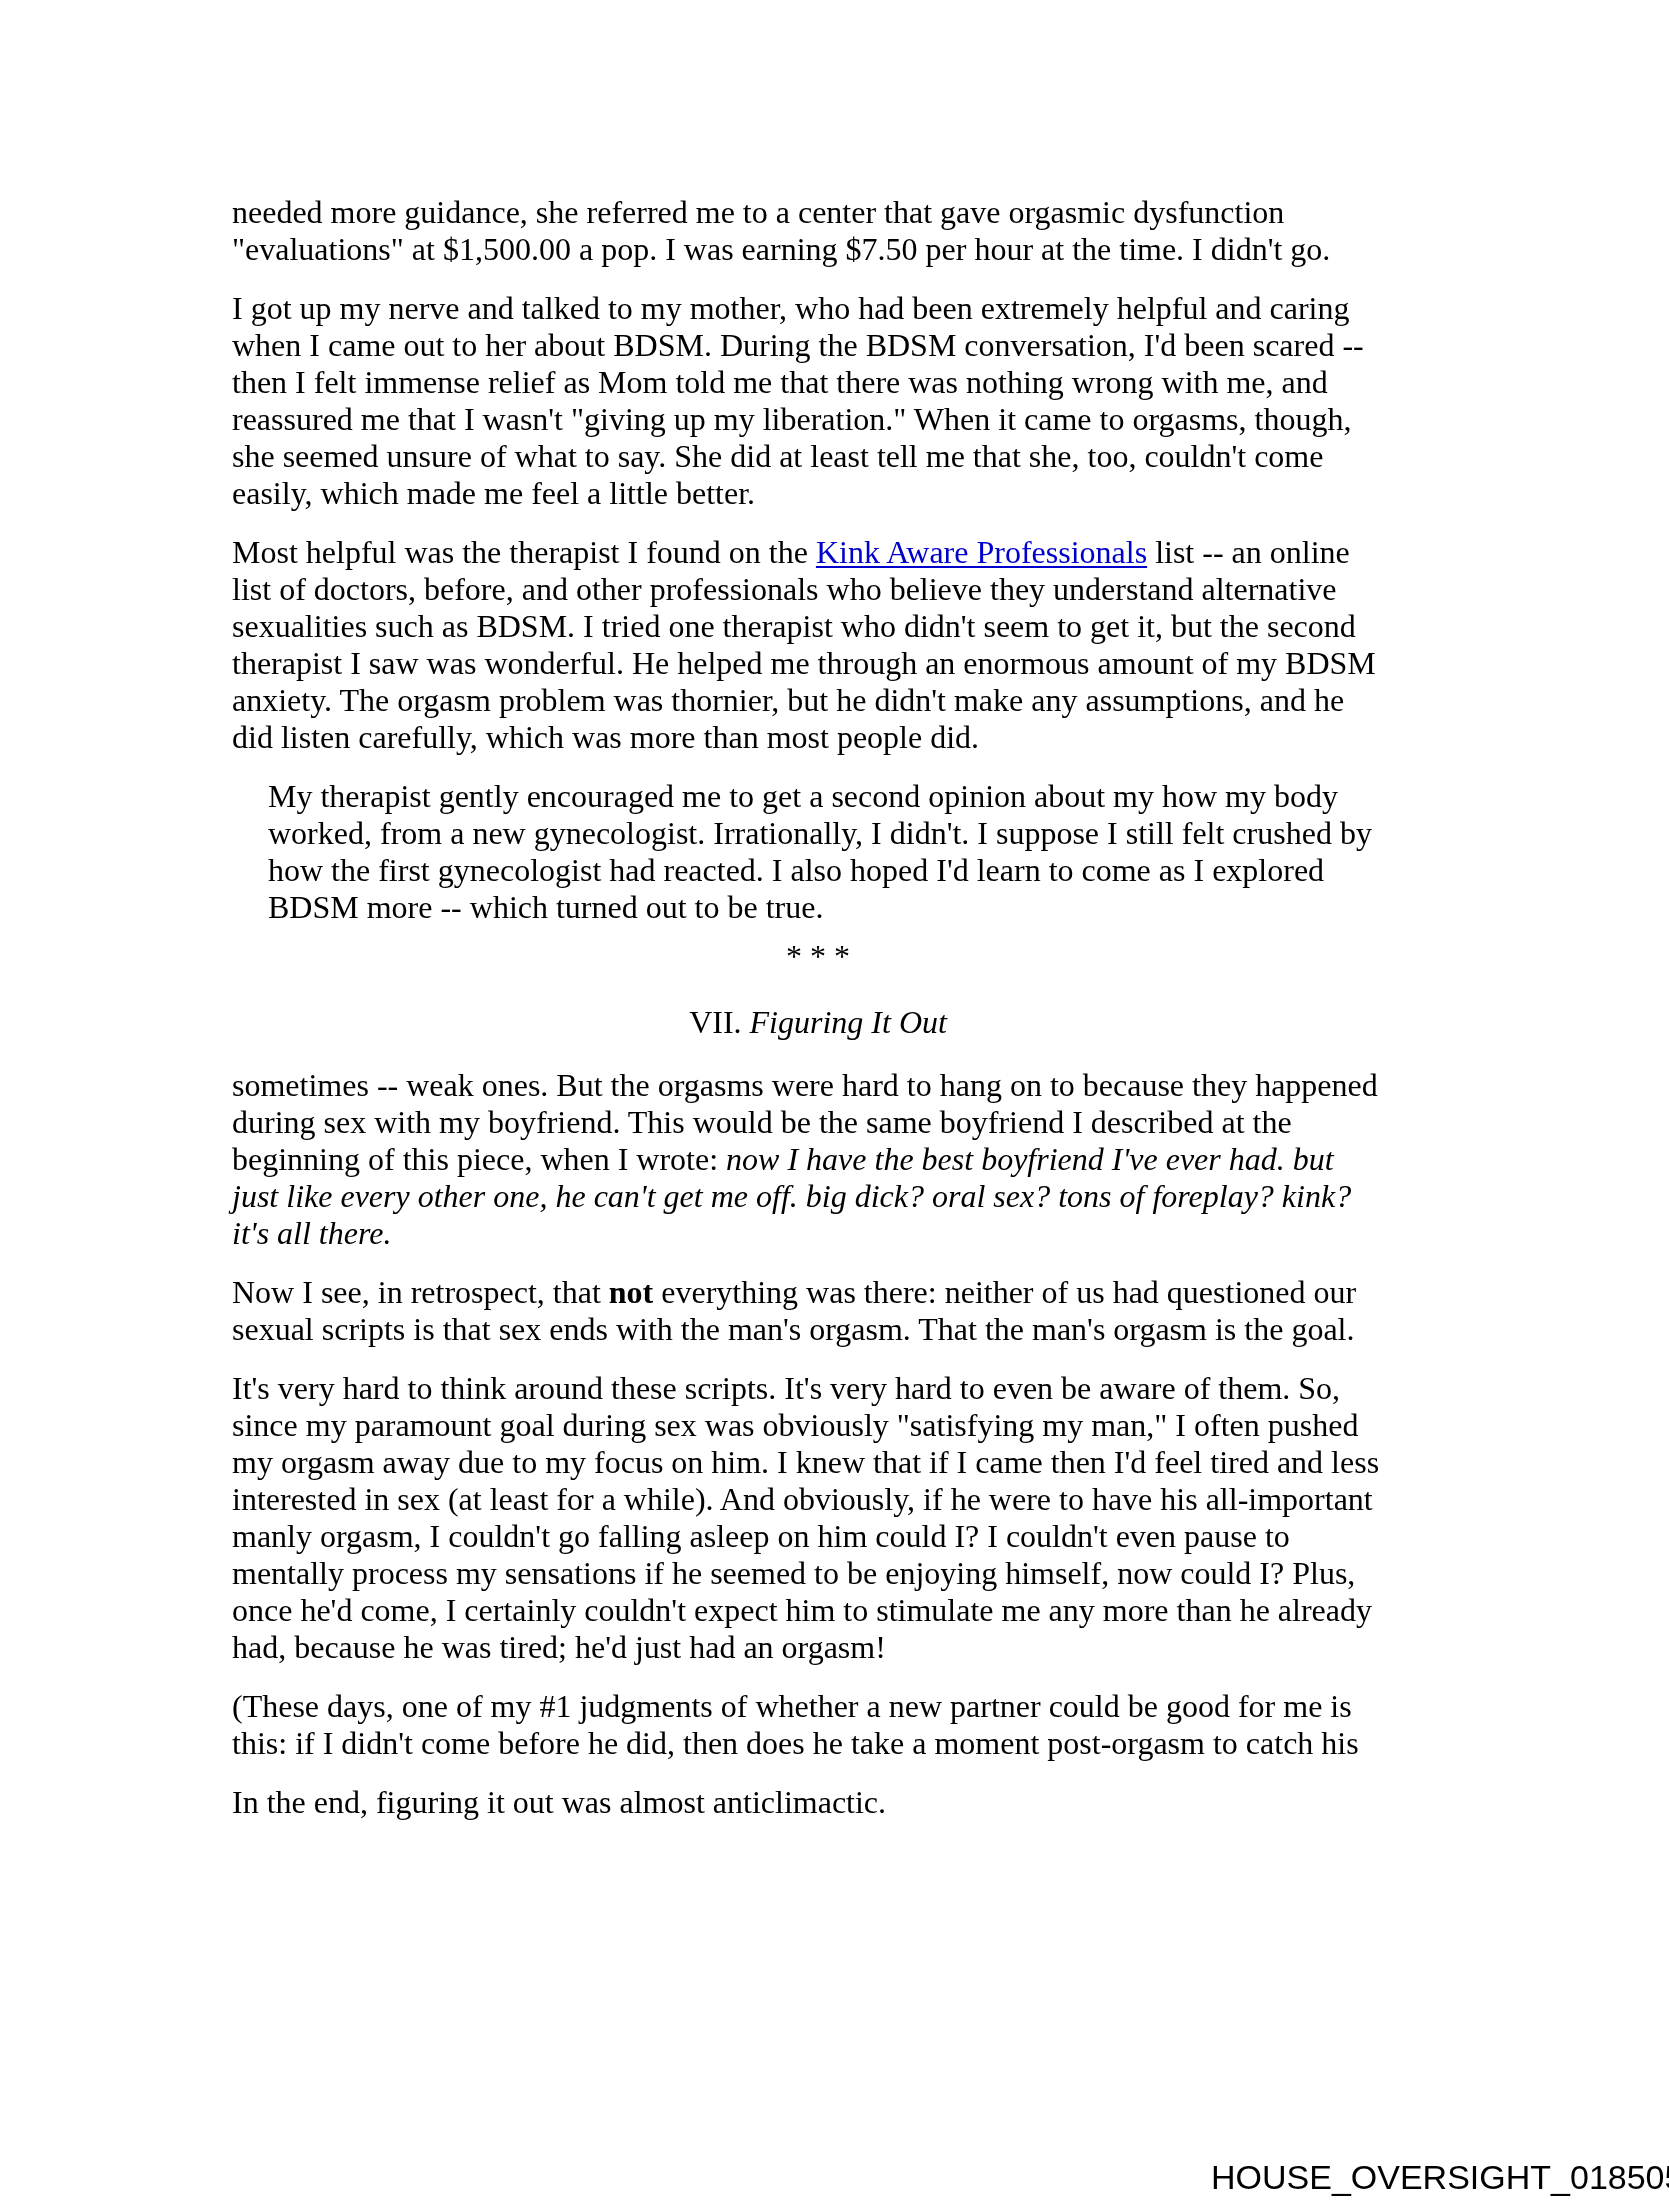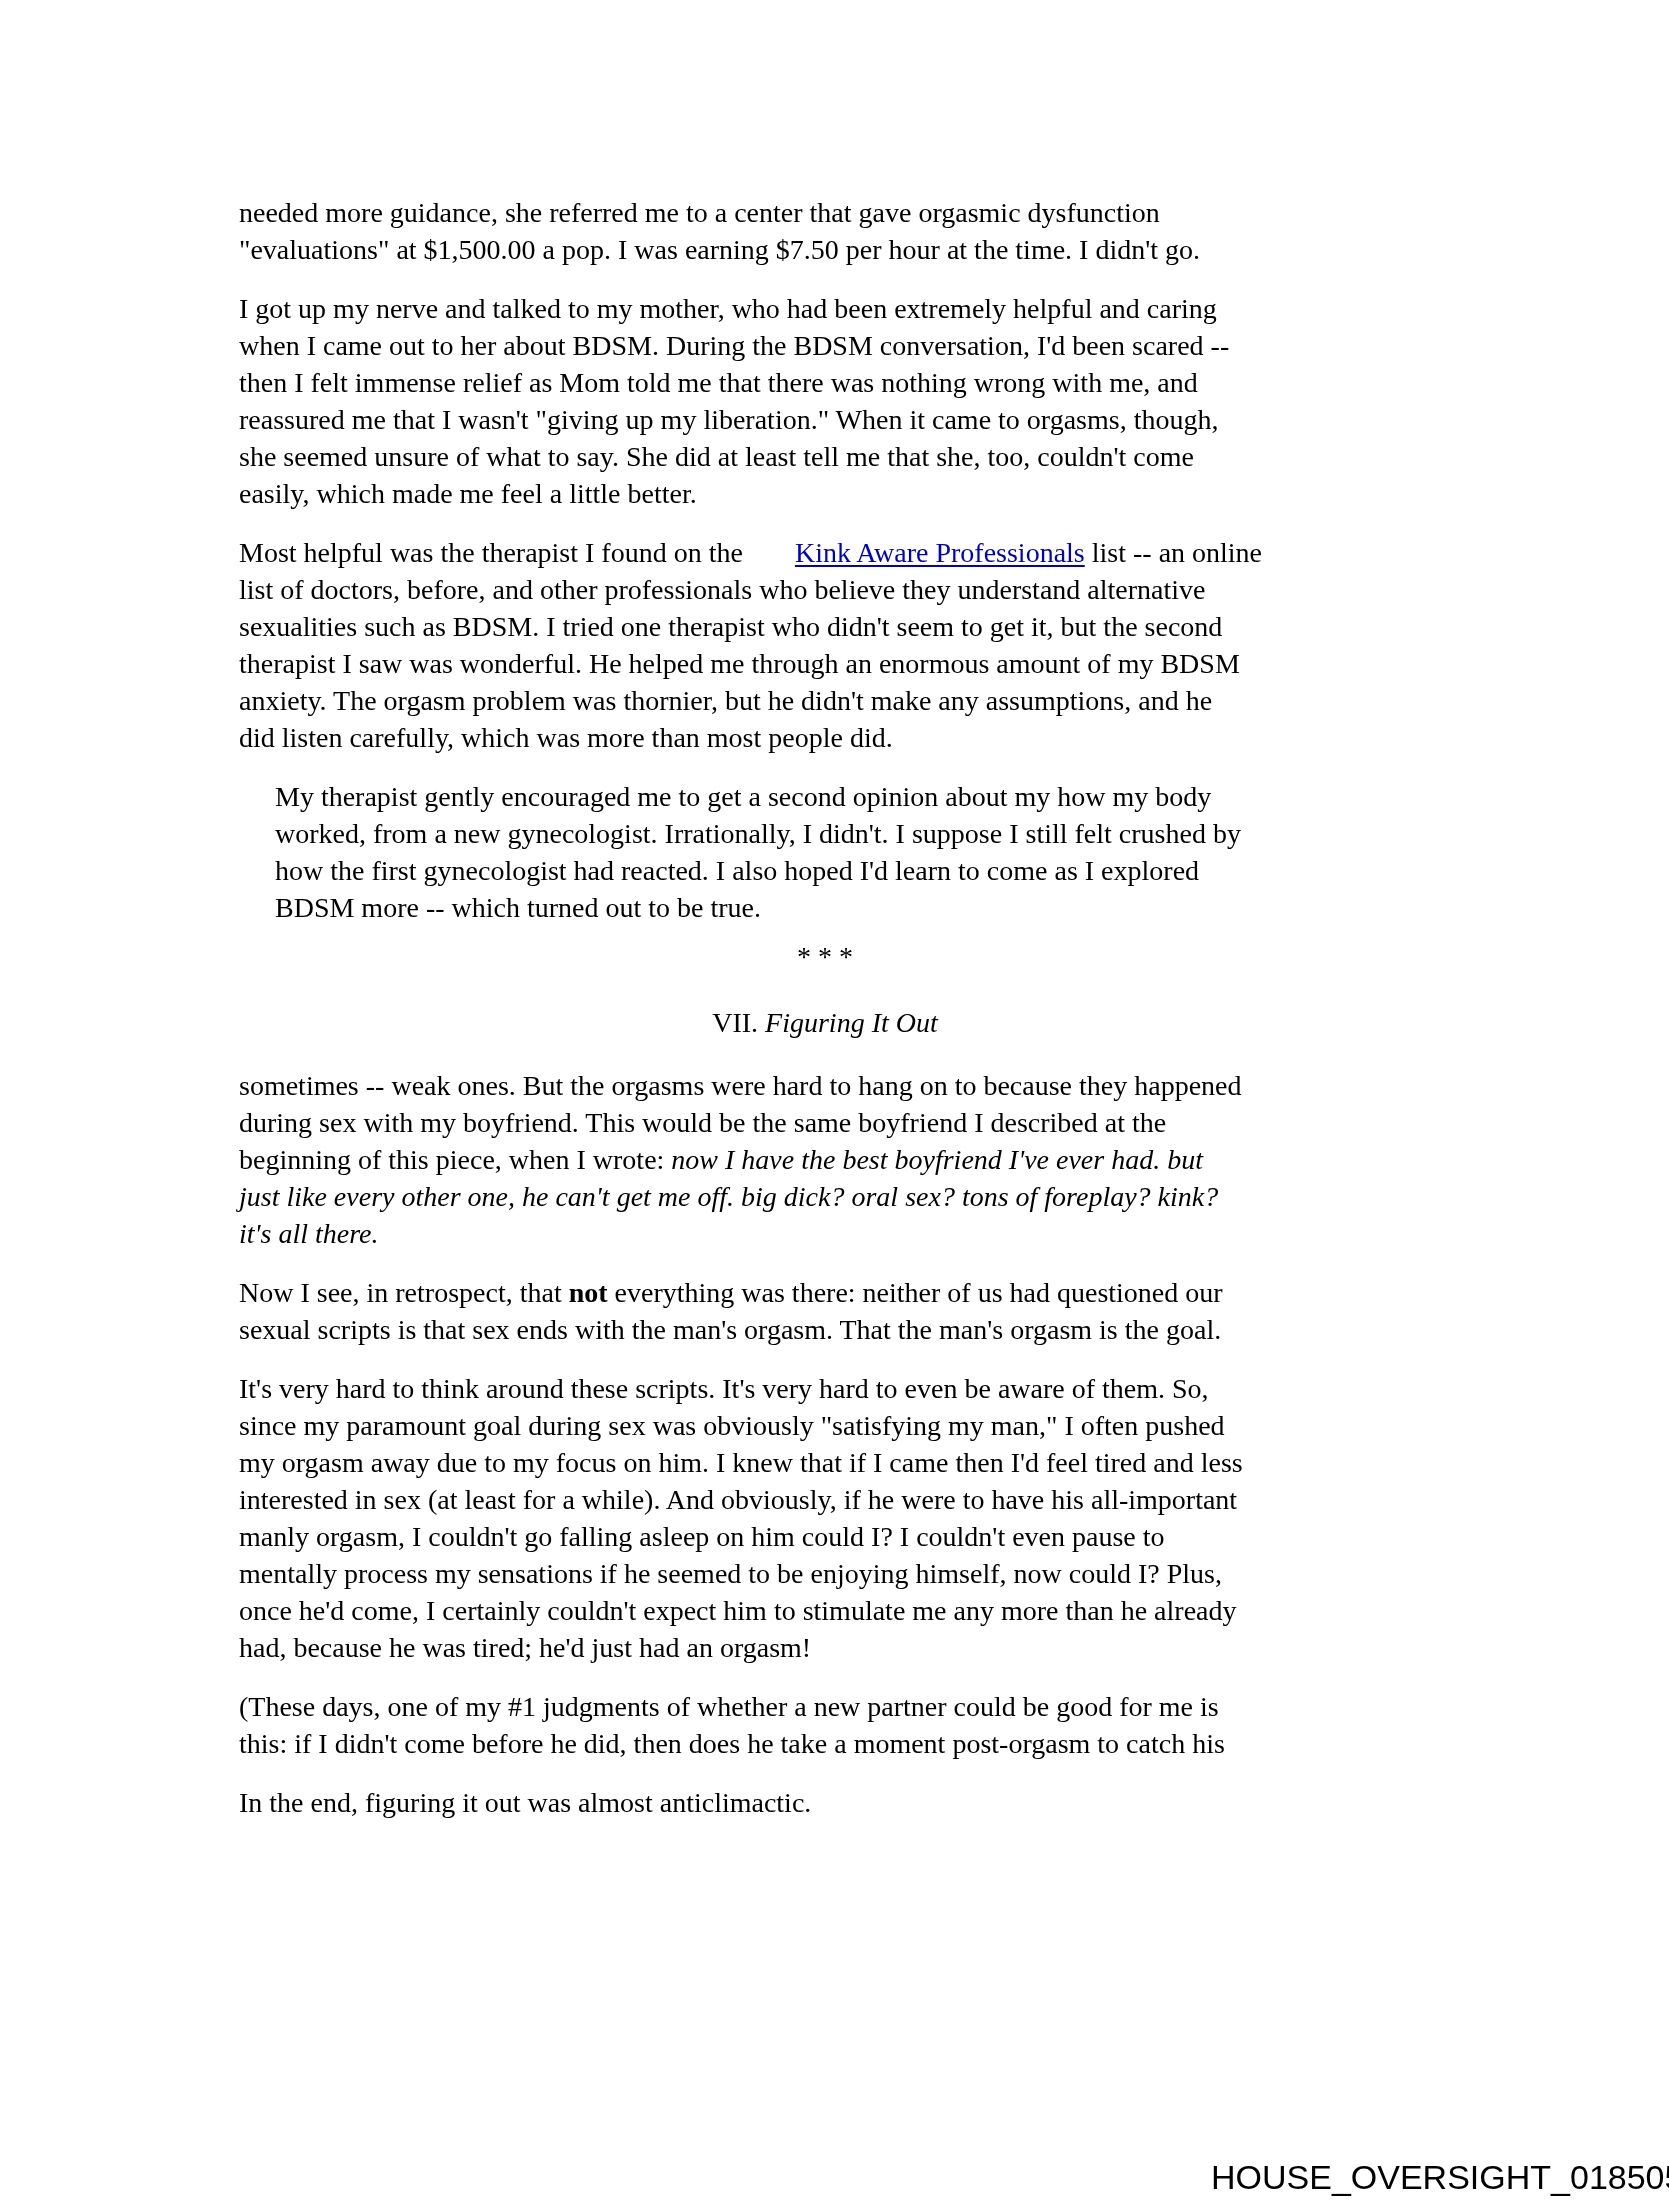--- a/index.html
+++ b/index.html
@@ -1,30 +1,30 @@
 <!DOCTYPE html>
 <html style="font-size:10.5px"><head>
 <meta charset="utf-8">
 <style>
   html, body { margin: 0; padding: 0; background: #ffffff; }
   body { width: 1669px; height: 2205px; position: relative; overflow: hidden; }
   .page {
-    position: absolute; left: 239px; top: 194px; width: 1172px;
+    position: absolute; left: 232px; top: 194px; width: 1172px;
     font-family: "Liberation Serif", "DejaVu Serif", serif;
-    font-size: 28px; line-height: 37px; color: #000000;
+    font-size: 32px; line-height: 37px; color: #000000;
   }
   .para { margin: 0 0 22px 0; }
   .line { display: block; white-space: nowrap; }
   .center { text-align: center; }
   .sep { margin: 3.9px 0 29px 0; }
   .heading { margin: 0 0 26px 0; }
   .heading .em { font-weight: normal; font-style: italic; }
   .it { font-style: italic; }
   .b { font-weight: bold; text-align: center; }
-  a.link { color: #0000cc; text-decoration: underline; text-underline-offset: 2.6px; text-decoration-thickness: 2px; margin-left: 45px; }
+  a.link { color: #0000cc; text-decoration: underline; text-underline-offset: 2.6px; text-decoration-thickness: 2px; }
   .stamp {
     position: absolute; left: 1211px; top: 2159px;
     font-family: "Liberation Sans", "DejaVu Sans", sans-serif;
     font-size: 34px; line-height: 37px; color: #000000; white-space: nowrap;
   }
 </style>
 </head>
 <body>
 
 <div class="page">

